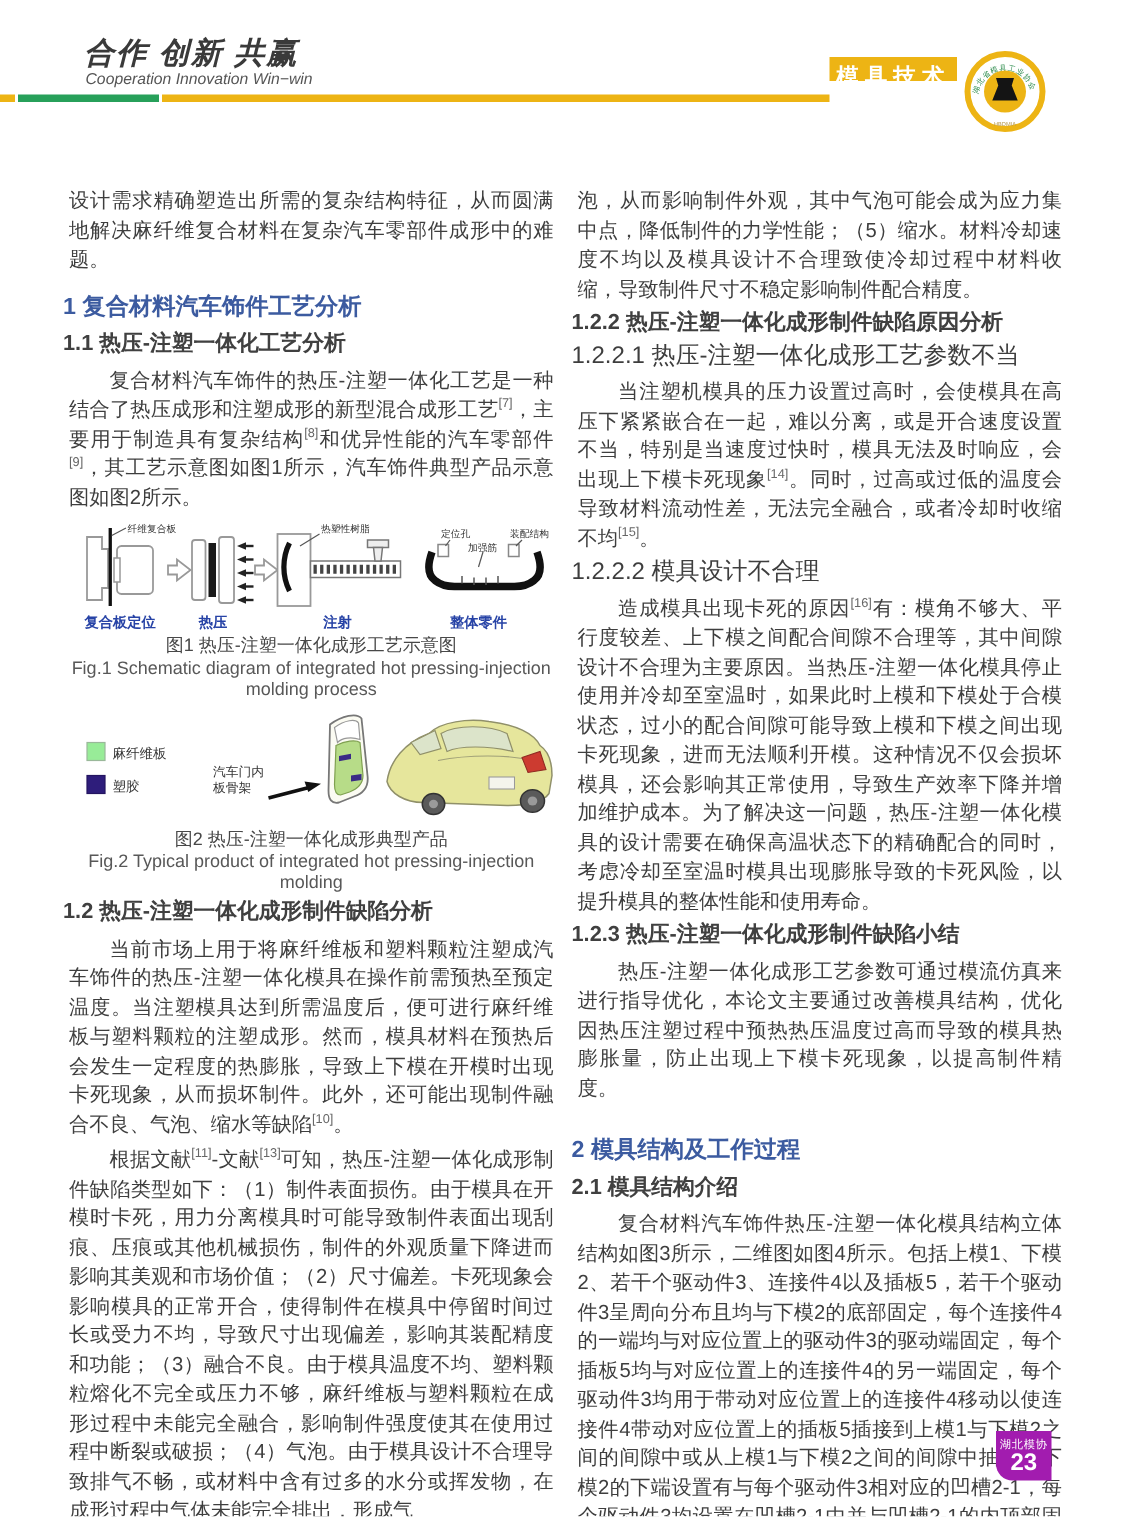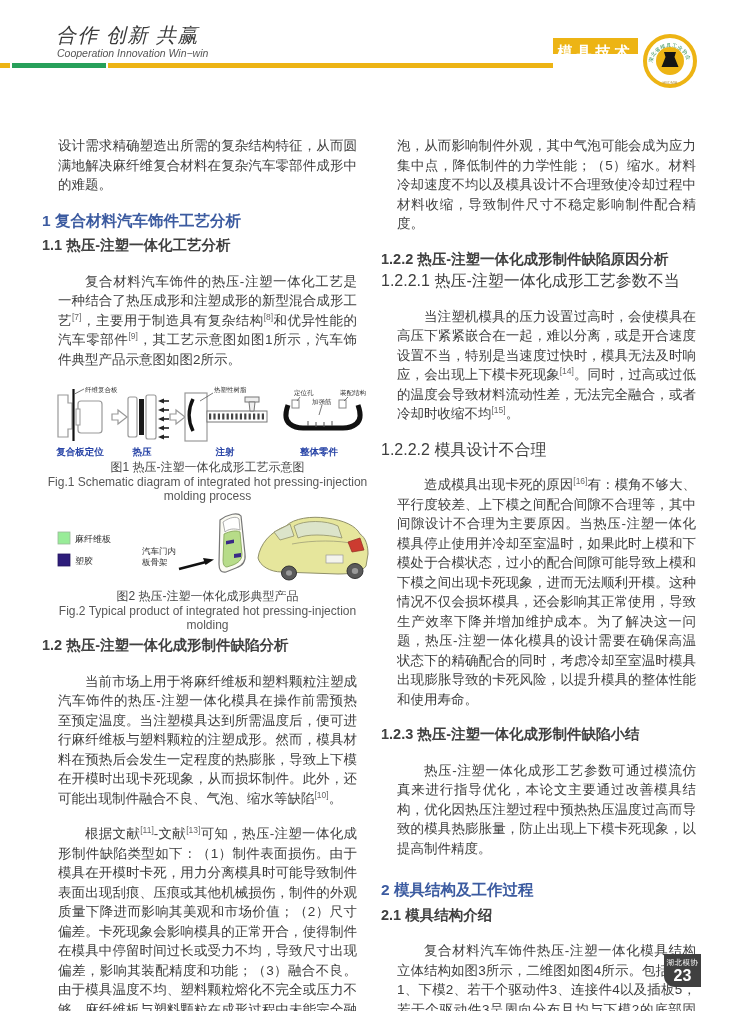--- a/index.html
+++ b/index.html
@@ -1,46 +1,46 @@
 <!DOCTYPE html>
 <html><head>
 <meta charset="utf-8">
 <style>
   html,body{margin:0;padding:0;background:#fff;}
   .page{position:relative;width:750px;height:1011px;background:#ffffff;overflow:hidden;
         font-family:"Liberation Sans",sans-serif;}
   
-  .slogan-cn{position:absolute;left:56px;top:22px;font-size:20px;font-weight:normal;
+  .slogan-cn{position:absolute;left:56px;top:22px;font-size:20px;font-weight:bold;
              font-style:italic;color:#3a3a3a;letter-spacing:1.5px;}
   .slogan-en{position:absolute;left:57px;top:47px;font-size:10.5px;font-style:italic;color:#555;}
   .rule{position:absolute;top:63px;height:5px;}
   .rule-y1{left:0;width:10px;background:#edb414;}
   .rule-g{left:12px;width:94px;background:#27a05a;}
   .rule-y2{left:108px;width:445px;background:#edb414;}
   .badge{position:absolute;left:553px;top:38px;width:85px;height:16px;background:#edb414;
          color:#fff;font-family:"Liberation Serif",serif;font-weight:bold;font-size:15px;
          letter-spacing:4px;text-align:center;line-height:28px;}
   .logo{position:absolute;left:641px;top:30px;}
   
   .col{position:absolute;top:120px;width:331px;font-size:13.5px;line-height:19.5px;color:#3e3e3e;}
   .col-left{left:42px;}
   .col-right{left:381px;}
-  .para{text-align:justify;text-indent:2em;margin:16px;}
+  .para{text-align:justify;text-indent:2em;margin:4px;}
   .cont{text-indent:0;}
   sup.ref{font-size:8.5px;color:#666;line-height:0;}
   .sec-h{font-size:15.5px;font-weight:bold;color:#3c5ba0;margin:12px 0 6px;}
   .sub-h{font-size:14.5px;font-weight:bold;color:#404040;margin:4px 0 2px;}
   .min-h{font-size:16px;font-weight:normal;color:#3e3e3e;margin:2px 0 1px;}
   .fig{margin:7px 0 3px;text-align:center;}
   .fig svg{display:block;margin:0 auto;}
   .fig svg text{font-family:"Liberation Sans",sans-serif;}
   .cap-cn{font-size:12px;color:#484848;text-align:center;line-height:15px;margin-top:1px;}
   .cap-en{font-size:12px;color:#585858;text-align:center;line-height:14px;}
   
-  .footer-badge{position:absolute;left:664px;top:954px;width:37px;height:33px;background:#404040;
+  .footer-badge{position:absolute;left:664px;top:954px;width:37px;height:33px;background:#a21caf;
                 border-radius:0 0 0 11px;color:#fff;text-align:center;}
   .footer-org{font-size:7.5px;padding-top:4px;letter-spacing:0.5px;line-height:9px;}
   .footer-page{font-size:16px;font-weight:bold;line-height:17px;}
 </style>
 </head>
 <body>
 
 <div class="page">
 
   <div class="slogan-cn">合作  创新  共赢</div>

